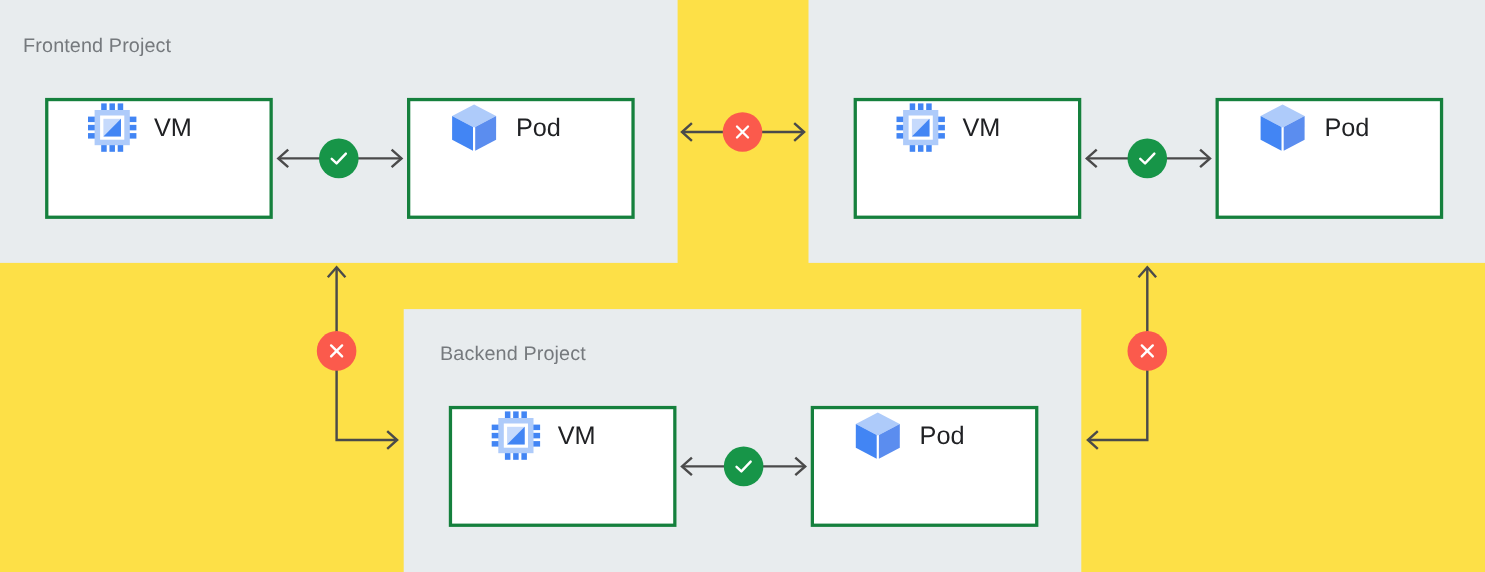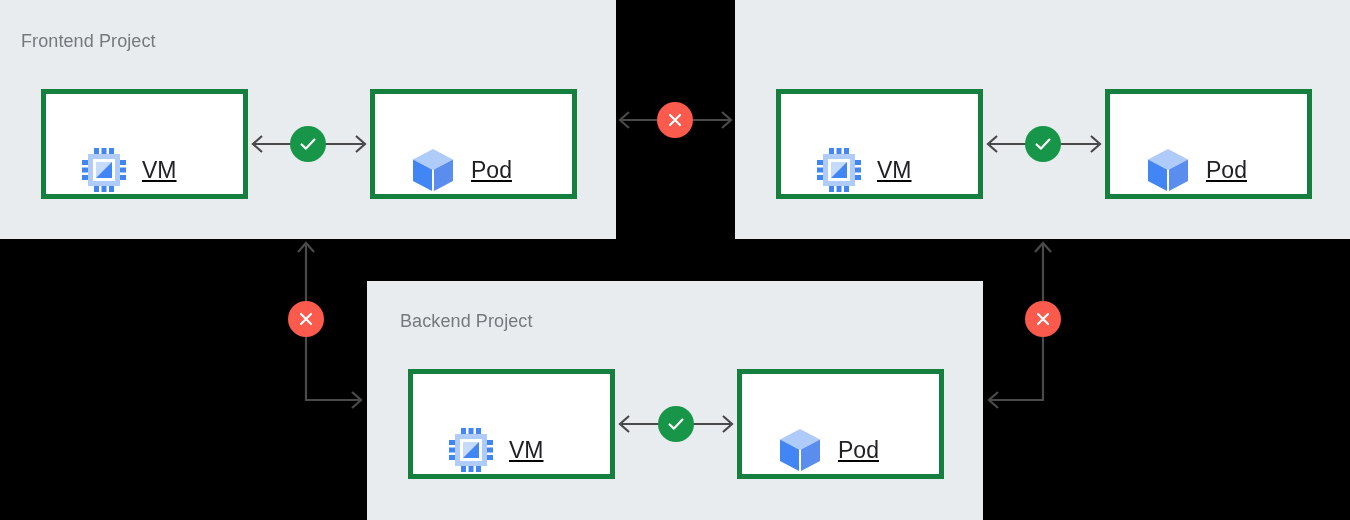--- a/index.html
+++ b/index.html
@@ -9,46 +9,45 @@
   }
   body {
     font-family: "Liberation Sans", sans-serif;
     -webkit-font-smoothing: antialiased;
   }
   #stage {
     position: relative;
     width: 1350px;
     height: 520px;
     overflow: hidden;
-    background: #000000;
+    background: #fde047;
   }
 
   
   .panel {
     position: absolute;
     background: #e8ecee;
     box-sizing: border-box;
   }
   .panel-title {
     position: absolute;
     font-size: 18px;
     color: #75797d;
     letter-spacing: 0.1px;
     white-space: nowrap;
   }
 
   
   .card {
     position: absolute;
     background: #ffffff;
-    border: 5px solid #15803d;
+    border: 3px solid #15803d;
     box-sizing: border-box;
     display: flex;
-    align-items: flex-end;
-    text-decoration: underline;
+    align-items: flex-start;
   }
   .card-inner {
     display: flex;
     align-items: center;
     gap: 14px;
     margin-left: 34px;
   }
   .card-label {
     font-size: 23px;
     color: #202124;

